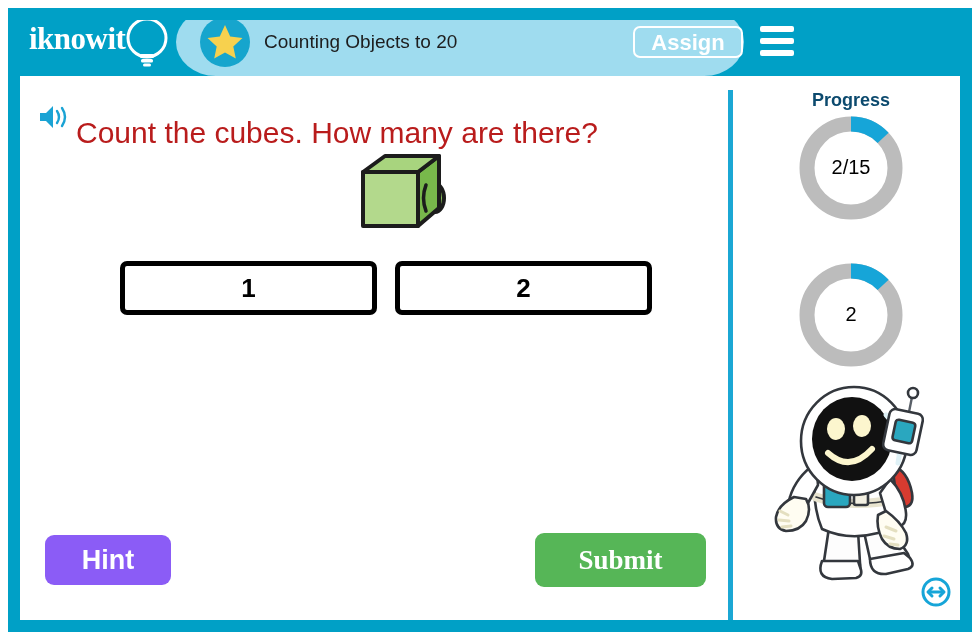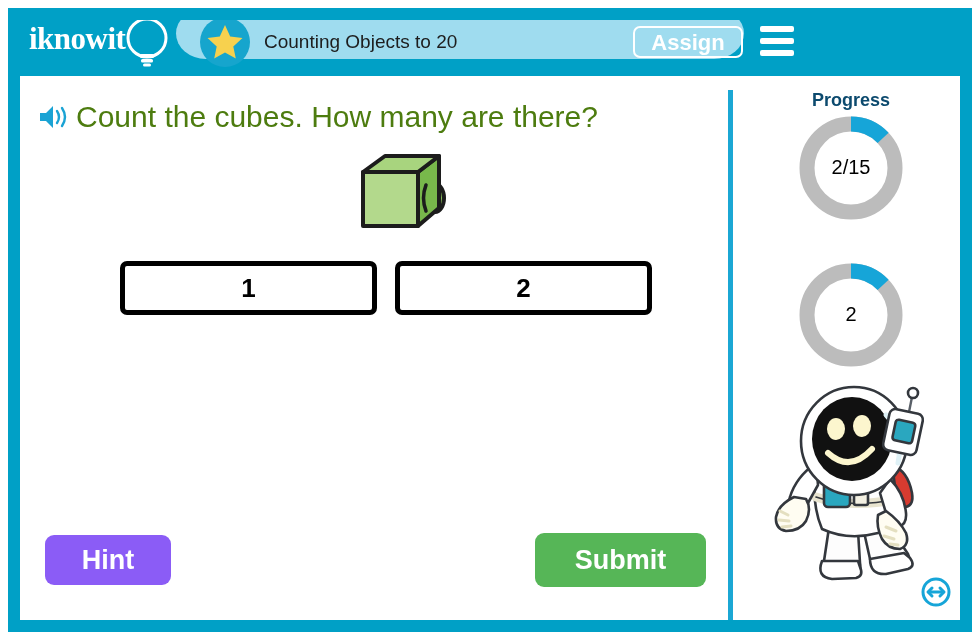--- a/index.html
+++ b/index.html
@@ -72,21 +72,21 @@
     width: 52px;
     height: 52px;
   }
 
   
   #title-tab {
     position: absolute;
     left: 168px;
     top: 0px;
     width: 568px;
-    height: 51px;
+    height: 68px;
     background: #9fdcef;
     border-radius: 40px / 34px;
   }
   #star-badge {
     position: absolute;
     left: 24px;
     top: 9px;
     width: 50px;
     height: 50px;
     border-radius: 50%;
@@ -180,23 +180,23 @@
   #speaker-icon {
     position: absolute;
     left: 0px;
     top: 8px;
     width: 34px;
     height: 30px;
   }
   #question-text {
     position: absolute;
     left: 38px;
-    top: 0px;
+    top: 16px;
     font-size: 30px;
-    color: #4d7c0f;
+    color: #b91c1c;
     line-height: 46px;
     white-space: nowrap;
     font-family: "Liberation Sans", sans-serif;
   }
 
   
   #cube-area {
     position: absolute;
     left: 18px;
     top: 72px;
@@ -259,20 +259,21 @@
     width: 171px;
     height: 54px;
     background: #56b657;
     border-radius: 9px;
     color: #ffffff;
     font-size: 27px;
     font-weight: bold;
     text-align: center;
     line-height: 54px;
     cursor: pointer;
+    font-family: Liberation Serif, serif;
   }
 
   
   #sidebar {
     position: absolute;
     left: 722px;
     top: 0px;
     width: 218px;
     height: 544px;
   }

